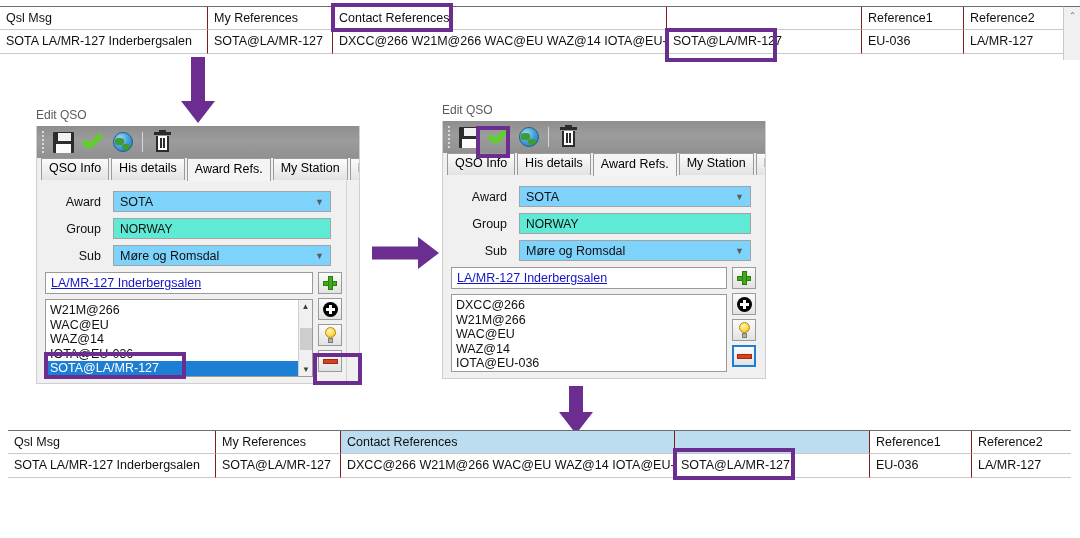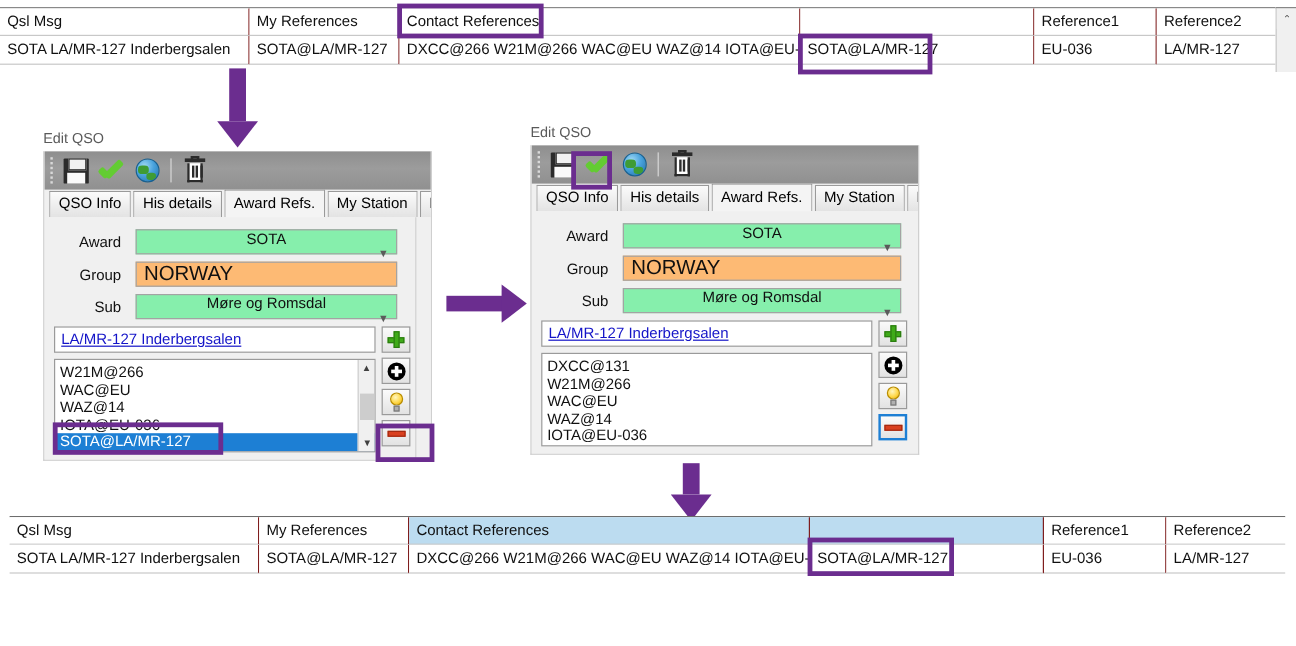--- a/index.html
+++ b/index.html
@@ -120,21 +120,21 @@
     position:relative; overflow:hidden; border:1px solid #19608f;}
   .ico-globe::before{content:"";position:absolute;left:1px;top:5px;width:9px;height:7px;background:#3f9c35;border-radius:40%;}
   .ico-globe::after{content:"";position:absolute;right:2px;top:11px;width:8px;height:6px;background:#3f9c35;border-radius:40%;}
   
   .ico-trash { width:17px;height:20px;position:relative; }
   .ico-trash .lid{position:absolute;top:0;left:0;width:17px;height:3px;background:#2b2b2b;}
   .ico-trash .hdl{position:absolute;top:-2px;left:5px;width:7px;height:3px;border:2px solid #2b2b2b;border-bottom:none;}
   .ico-trash .bin{position:absolute;top:4px;left:2px;width:13px;height:16px;border:2px solid #2b2b2b;border-top:none;background:#fff;}
   .ico-trash .bin i{position:absolute;top:2px;width:2px;height:10px;background:#2b2b2b;}
 
-  .tabs { display:flex; align-items:center; height:23px; padding-left:4px; background:#f0f0f0; }
+  .tabs { display:flex; align-items:flex-start; height:23px; padding-left:4px; background:#f0f0f0; }
   .tab {
     font-size: 12.5px; color:#000;
     border:1px solid #9a9a9a; border-bottom:none;
     background: linear-gradient(to bottom,#fbfbfb 0%,#e3e3e3 100%);
     padding: 2px 7px 3px 7px;
     margin-right: 2px;
     height: 22px;
     white-space: nowrap;
     border-radius: 1px 1px 0 0;
   }
@@ -143,29 +143,29 @@
     height: 23px;
     padding-top: 3px;
     border-color:#9a9a9a;
   }
 
   .panel { background:#f0f0f0; padding: 10px 8px 8px 8px; position:relative; }
   .frow { display:flex; align-items:center; margin-bottom:6px; }
   .flabel { width: 68px; text-align:right; padding-right:12px; font-size:12.5px; color:#101010; }
   .fctl { position:relative; }
   .combo {
-    height: 21px; background:#86efac; border:1px solid #a3a3a3;
+    height: 21px; background:#7dd3fc; border:1px solid #a3a3a3;
     display:flex; align-items:center; padding: 0 6px;
-    font-size:12.5px; color:#101010;flex-direction:column;
+    font-size:12.5px; color:#101010;
   }
   .combo .chev { margin-left:auto; font-size:9px; color:#5b5b5b; }
   .textbox {
-    height: 21px; background:#fdba74; border:1px solid #a3a3a3;
-    display:flex; align-items:flex-end; padding: 0 6px;
-    font-size:17px; color:#101010;
+    height: 21px; background:#5eead4; border:1px solid #a3a3a3;
+    display:flex; align-items:center; padding: 0 6px;
+    font-size:12px; color:#101010;
   }
   .linkbox {
     height: 22px; background:#fff; border:1px solid #9a9a9a;
     display:flex; align-items:center; padding: 0 5px;
     font-size:12.5px;
   }
   .linkbox span { color:#1414c8; text-decoration:underline; }
   .listbox {
     background:#fff; border:1px solid #9a9a9a;
     position:relative; overflow:hidden;
@@ -470,21 +470,21 @@
           </div>
         </div>
 
         <div style="display:flex; align-items:flex-start; margin-top:4px;">
           <div style="width:276px;">
             <div class="linkbox">
               <span>LA/MR-127 Inderbergsalen</span>
             </div>
             <div class="listbox" style="margin-top:5px; height:78px;">
               <div style="padding-top:3px;">
-                <div class="li">DXCC@131</div>
+                <div class="li">DXCC@266</div>
                 <div class="li">W21M@266</div>
                 <div class="li">WAC@EU</div>
                 <div class="li">WAZ@14</div>
                 <div class="li">IOTA@EU-036</div>
               </div>
             </div>
           </div>
           <div class="sidebtns">
             <div class="sbtn">
                 <div class="ico-plus">

